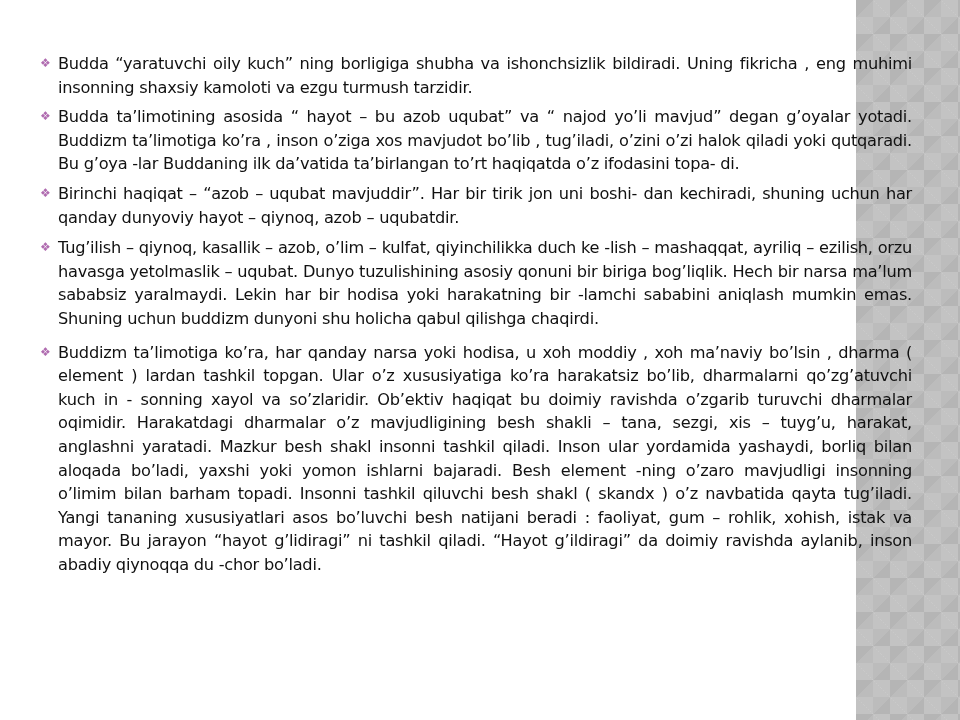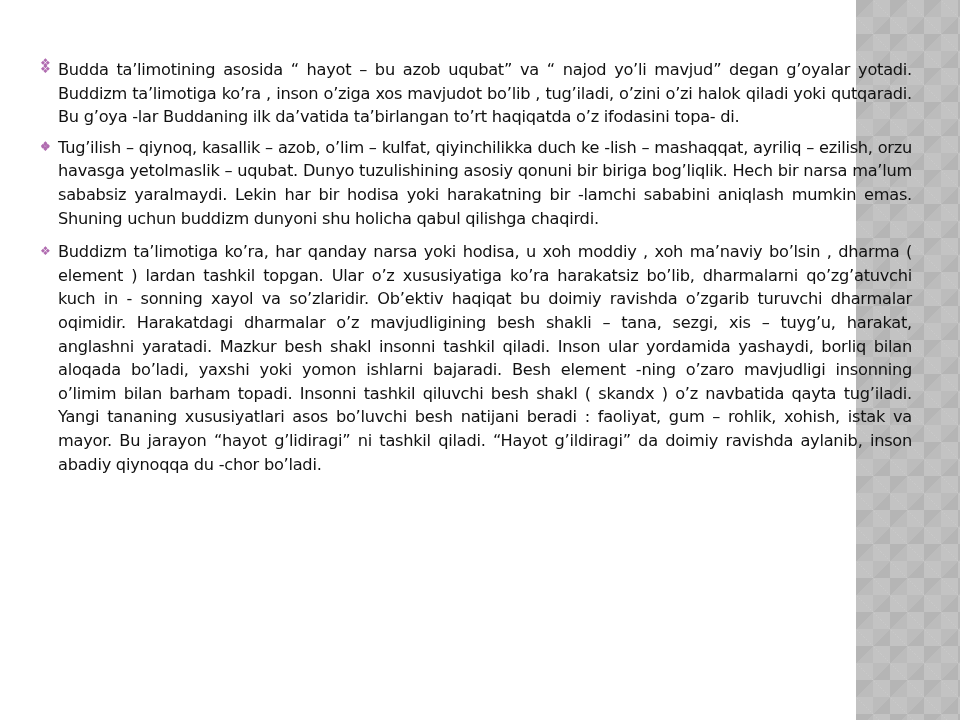--- a/index.html
+++ b/index.html
@@ -63,27 +63,29 @@
   </style>
 </head>
 <body>
 
 <div class="slide">
   <div class="side-panel"></div>
 
   <div class="content">
     <p class="para p1">
       <span class="bullet">❖</span>
+      <span class="text"> Budda “yaratuvchi oily kuch” ning borligiga shubha va ishonchsizlik bildiradi. Uning fikricha , eng muhimi insonning shaxsiy kamoloti va ezgu turmush tarzidir.</span>
     </p>
     <p class="para p2">
       <span class="bullet">❖</span>
       <span class="text">   Budda ta’limotining asosida “ hayot – bu azob uqubat” va “ najod yo’li mavjud” degan g’oyalar yotadi. Buddizm ta’limotiga ko’ra , inson o’ziga xos mavjudot bo’lib , tug’iladi, o’zini o’zi halok qiladi yoki qutqaradi. Bu g’oya -lar Buddaning ilk da’vatida ta’birlangan to’rt haqiqatda o’z ifodasini topa- di.</span>
     </p>
     <p class="para p3">
       <span class="bullet">❖</span>
+      <span class="text">Birinchi haqiqat – “azob – uqubat mavjuddir”.   Har bir tirik jon uni boshi- dan kechiradi, shuning uchun har qanday dunyoviy hayot – qiynoq, azob – uqubatdir.</span>
     </p>
     <p class="para p4">
       <span class="bullet">❖</span>
       <span class="text">   Tug’ilish – qiynoq, kasallik – azob, o’lim – kulfat, qiyinchilikka duch ke -lish – mashaqqat, ayriliq – ezilish, orzu havasga yetolmaslik – uqubat. Dunyo tuzulishining asosiy qonuni bir biriga bog’liqlik. Hech bir narsa ma’lum sababsiz yaralmaydi. Lekin har bir hodisa yoki harakatning bir -lamchi sababini  aniqlash mumkin emas. Shuning uchun buddizm dunyoni shu holicha qabul qilishga chaqirdi.</span>
     </p>
     <p class="para p5">
       <span class="bullet">❖</span>
       <span class="text">   Buddizm ta’limotiga ko’ra, har qanday narsa yoki hodisa, u xoh moddiy , xoh ma’naviy bo’lsin , dharma ( element ) lardan tashkil topgan. Ular o’z xususiyatiga ko’ra  harakatsiz bo’lib, dharmalarni qo’zg’atuvchi kuch  in - sonning xayol va  so’zlaridir. Ob’ektiv haqiqat bu doimiy ravishda o’zgarib turuvchi dharmalar oqimidir. Harakatdagi dharmalar o’z mavjudligining besh shakli – tana, sezgi, xis – tuyg’u, harakat, anglashni yaratadi. Mazkur besh shakl insonni tashkil qiladi. Inson ular yordamida yashaydi, borliq bilan aloqada bo’ladi, yaxshi yoki yomon ishlarni bajaradi. Besh element -ning  o’zaro mavjudligi insonning o’limim bilan barham topadi. Insonni tashkil qiluvchi  besh shakl ( skandx ) o’z navbatida qayta tug’iladi. Yangi tananing xususiyatlari asos bo’luvchi besh natijani beradi : faoliyat, gum – rohlik, xohish, istak va mayor. Bu jarayon “hayot g’lidiragi” ni tashkil qiladi. “Hayot g’ildiragi” da doimiy ravishda aylanib, inson abadiy qiynoqqa du -chor  bo’ladi.</span>
     </p>
   </div>

